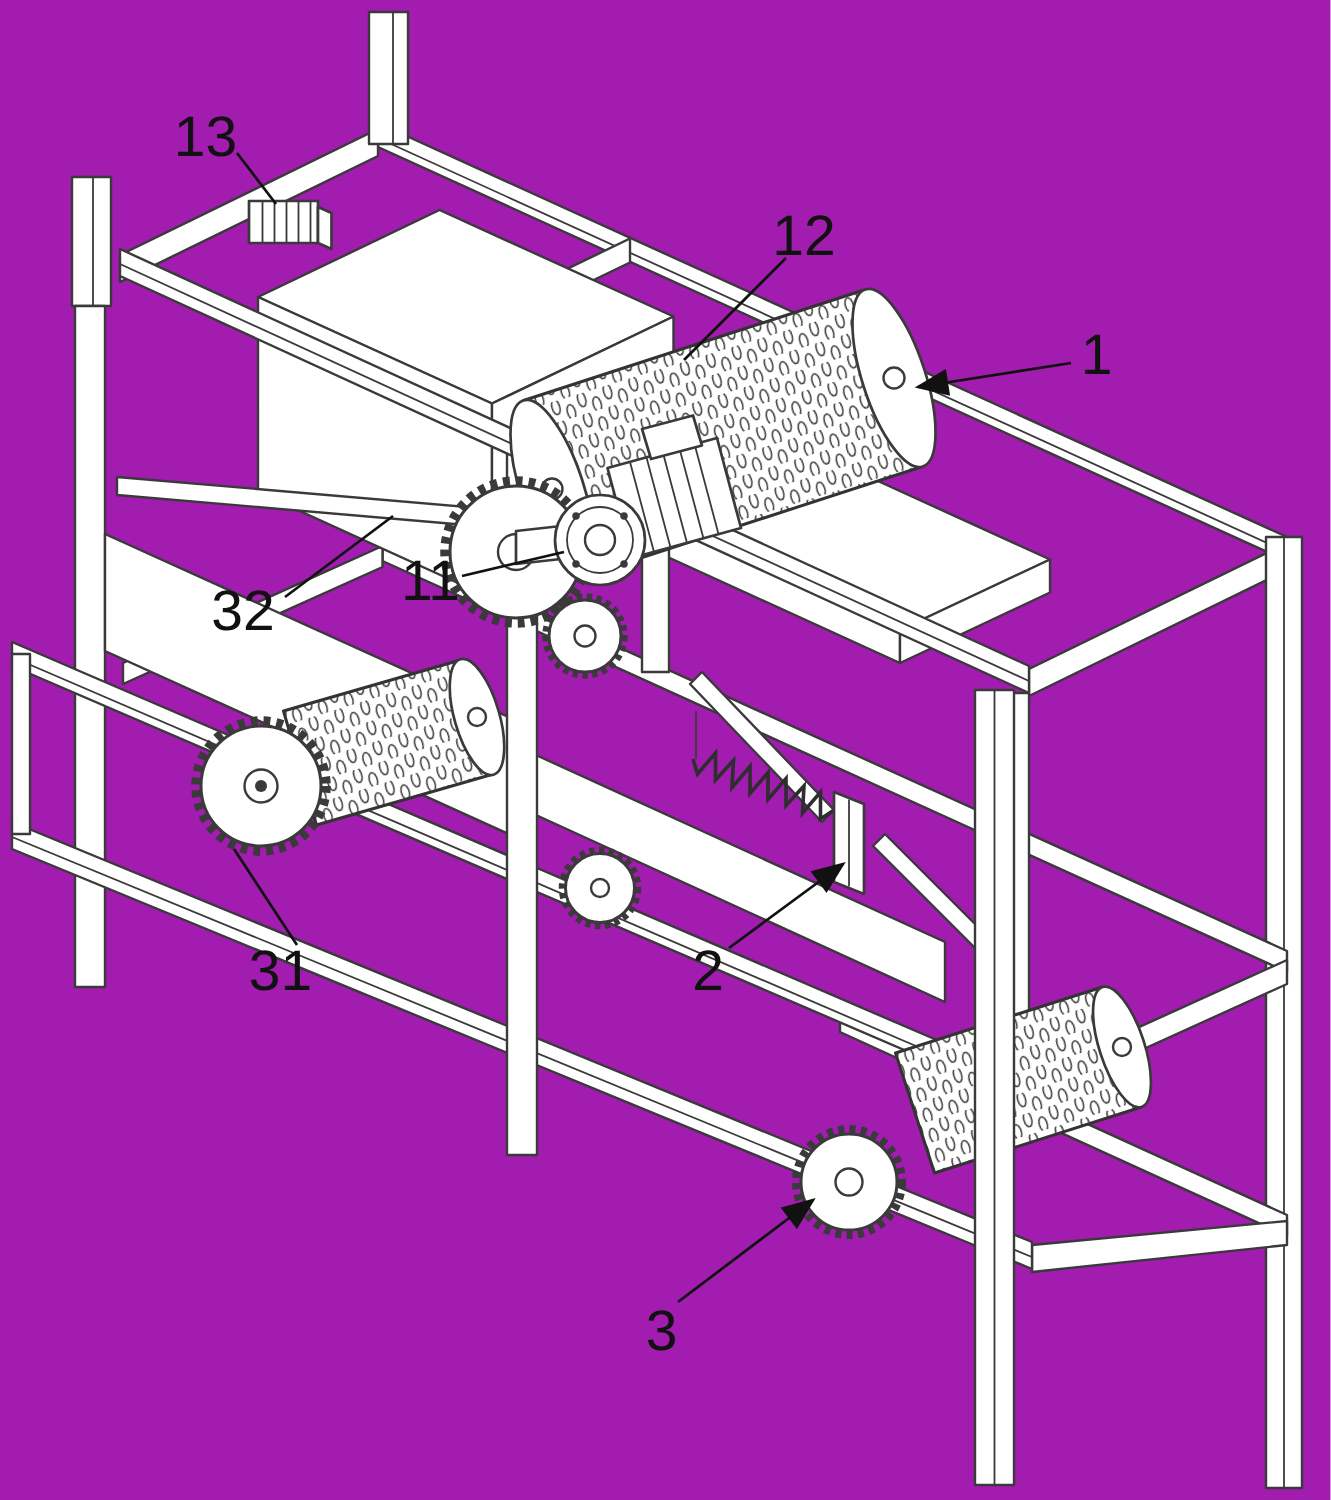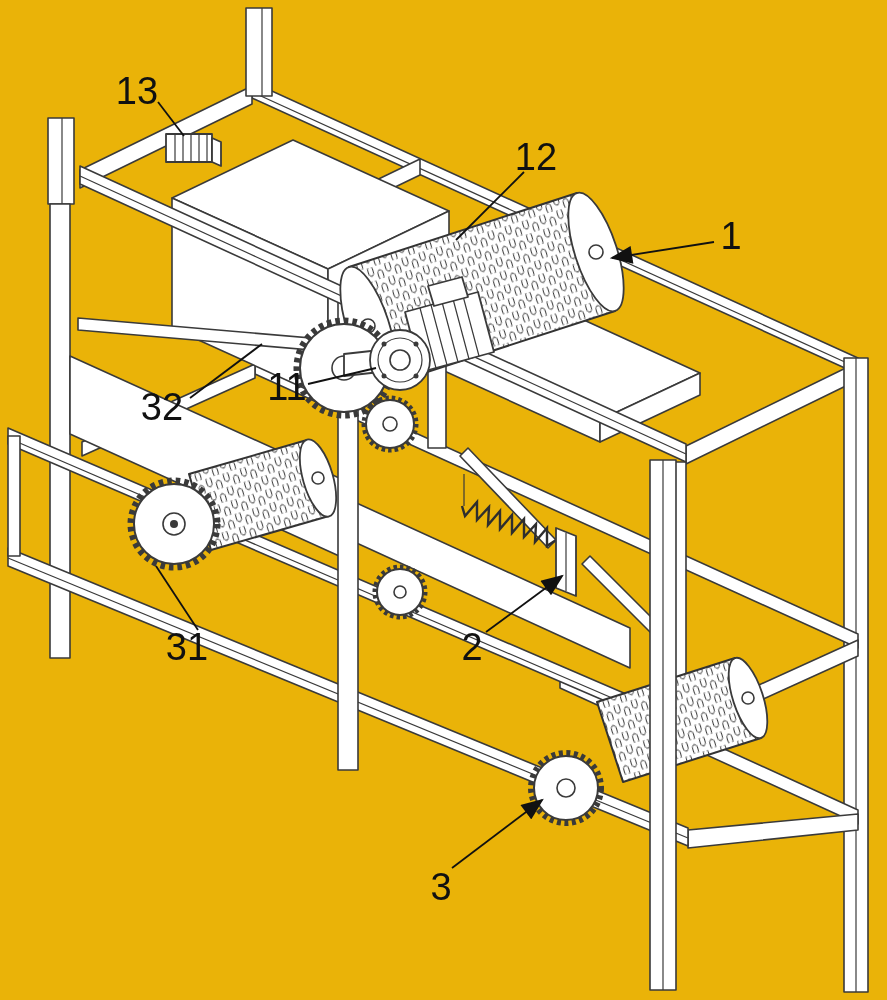--- a/index.html
+++ b/index.html
@@ -1,16 +1,16 @@
 <!DOCTYPE html>
 <html><head>
 <meta charset="utf-8">
 <style>
   html,body{margin:0;padding:0;background:#fff;}
-  .stage{position:relative;width:887px;height:1000px;background:#eab308;overflow:hidden;
+  .stage{position:relative;width:887px;height:1000px;background:#a21caf;overflow:hidden;
          font-family:"Liberation Sans", sans-serif;}
   svg{display:block}
   .beam{fill:#ffffff;stroke:#3a3a3a;stroke-width:1.6;stroke-linejoin:round;}
   .wall{fill:#ffffff;stroke:#3a3a3a;stroke-width:1.6;stroke-linejoin:round;}
   .ln{stroke:#3a3a3a;stroke-width:1.2;fill:none;}
   .part{fill:#ffffff;stroke:#3a3a3a;stroke-width:1.8;stroke-linejoin:round;}
   .spiked{fill:url(#spikes);stroke:#333;stroke-width:2;stroke-linejoin:round;}
   .gearbody{fill:#ffffff;stroke:#3a3a3a;stroke-width:2;}
   .gearteeth{fill:none;stroke:#3a3a3a;}
   .hub{fill:#ffffff;stroke:#3a3a3a;stroke-width:1.6;}

